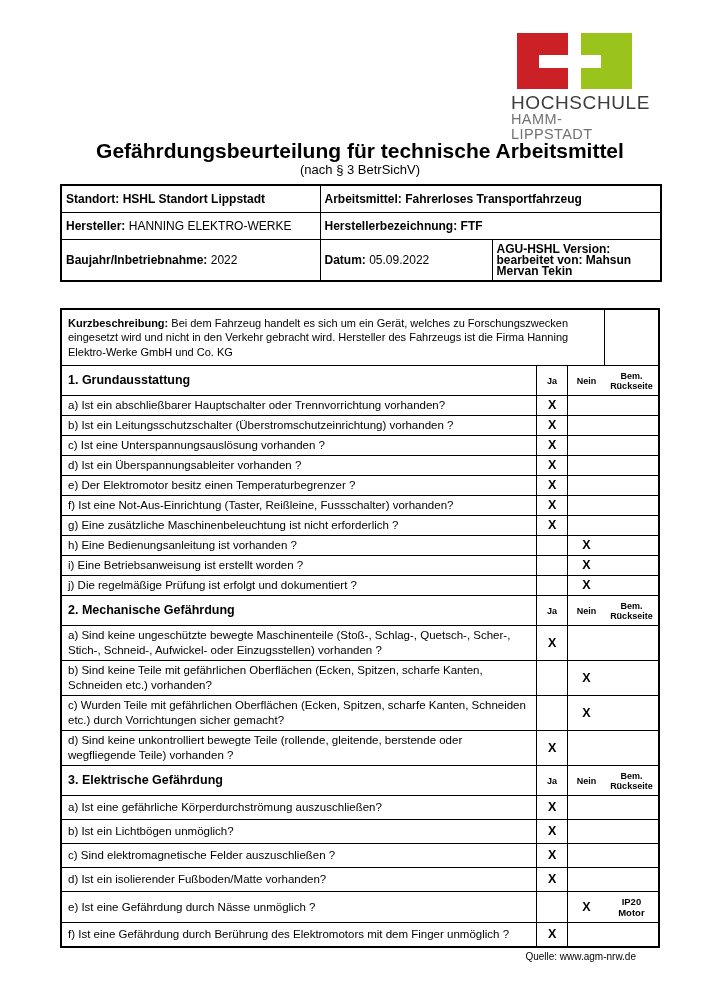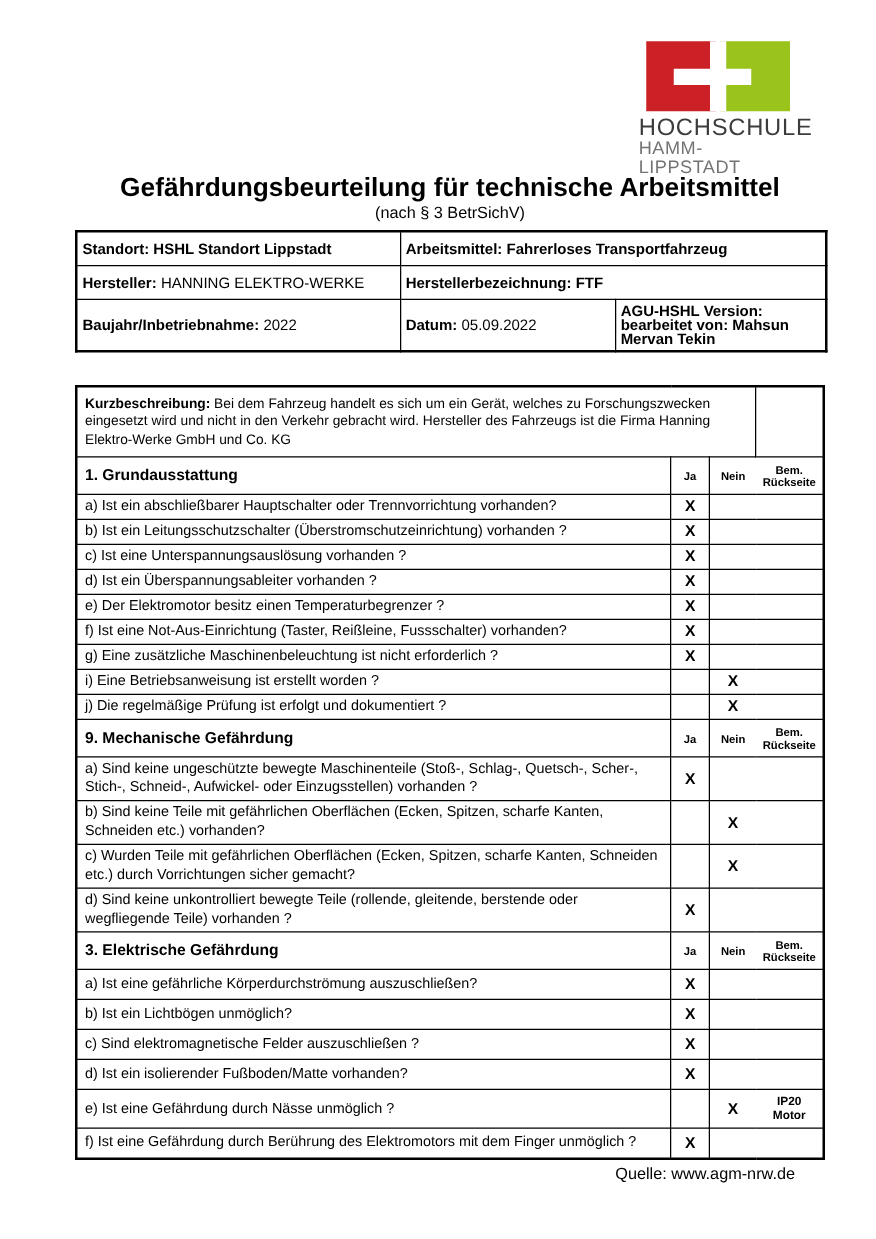--- a/index.html
+++ b/index.html
@@ -42,21 +42,21 @@
   tr.section-row td{height:25px;}
   td.section-title{font-size:12.5px;font-weight:bold;}
   td.colhead{font-size:9px;font-weight:bold;text-align:center;padding:2px 1px;line-height:10px;white-space:pre-line;}
   td.ja,td.nein,td.bem{text-align:center;}
   td.mark{font-size:12.5px;font-weight:bold;}
   td.nein{border-right:0;}
   td.bem{border-left:0;}
   td.bem-note{font-size:9.5px;font-weight:bold;line-height:11px;white-space:pre-line;}
   tr.pad-lg td{padding-top:4px;padding-bottom:4px;}
 
-  .footer{width:600px;text-align:right;padding-right:24px;box-sizing:border-box;font-size:13px;margin-top:3px;}
+  .footer{width:600px;text-align:right;padding-right:24px;box-sizing:border-box;font-size:10px;margin-top:3px;}
 </style>
 </head>
 <body>
 
 <div class="page">
 
   <div class="logo">
     <div class="logo-squares">
       <div class="sq red" style="background: rgb(203, 32, 38);"></div>
       <div class="sq green" style="background: rgb(154, 195, 28);"></div>
@@ -173,33 +173,39 @@
             <td class="nein mark"></td>
             <td class="bem bem-note"></td>
           </tr>
           <tr>
             <td class="q">g) Eine zusätzliche Maschinenbeleuchtung ist nicht erforderlich ?</td>
             <td class="ja mark">X</td>
             <td class="nein mark"></td>
             <td class="bem bem-note"></td>
           </tr>
           <tr>
+            <td class="q">h) Eine Bedienungsanleitung ist vorhanden ?</td>
+            <td class="ja mark"></td>
+            <td class="nein mark">X</td>
+            <td class="bem bem-note"></td>
+          </tr>
+          <tr>
             <td class="q">i) Eine Betriebsanweisung ist erstellt worden ?</td>
             <td class="ja mark"></td>
             <td class="nein mark">X</td>
             <td class="bem bem-note"></td>
           </tr>
           <tr>
             <td class="q">j) Die regelmäßige Prüfung ist erfolgt und dokumentiert ?</td>
             <td class="ja mark"></td>
             <td class="nein mark">X</td>
             <td class="bem bem-note"></td>
           </tr>
           <tr class="section-row">
-            <td class="section-title">9. Mechanische Gefährdung</td>
+            <td class="section-title">2. Mechanische Gefährdung</td>
             <td class="ja colhead">Ja</td>
             <td class="nein colhead">Nein</td>
             <td class="bem colhead">Bem.
 Rückseite</td>
           </tr>
           <tr>
             <td class="q">a) Sind keine ungeschützte bewegte Maschinenteile (Stoß-, Schlag-, Quetsch-, Scher-, Stich-, Schneid-, Aufwickel- oder Einzugsstellen) vorhanden ?</td>
             <td class="ja mark">X</td>
             <td class="nein mark"></td>
             <td class="bem bem-note"></td>

